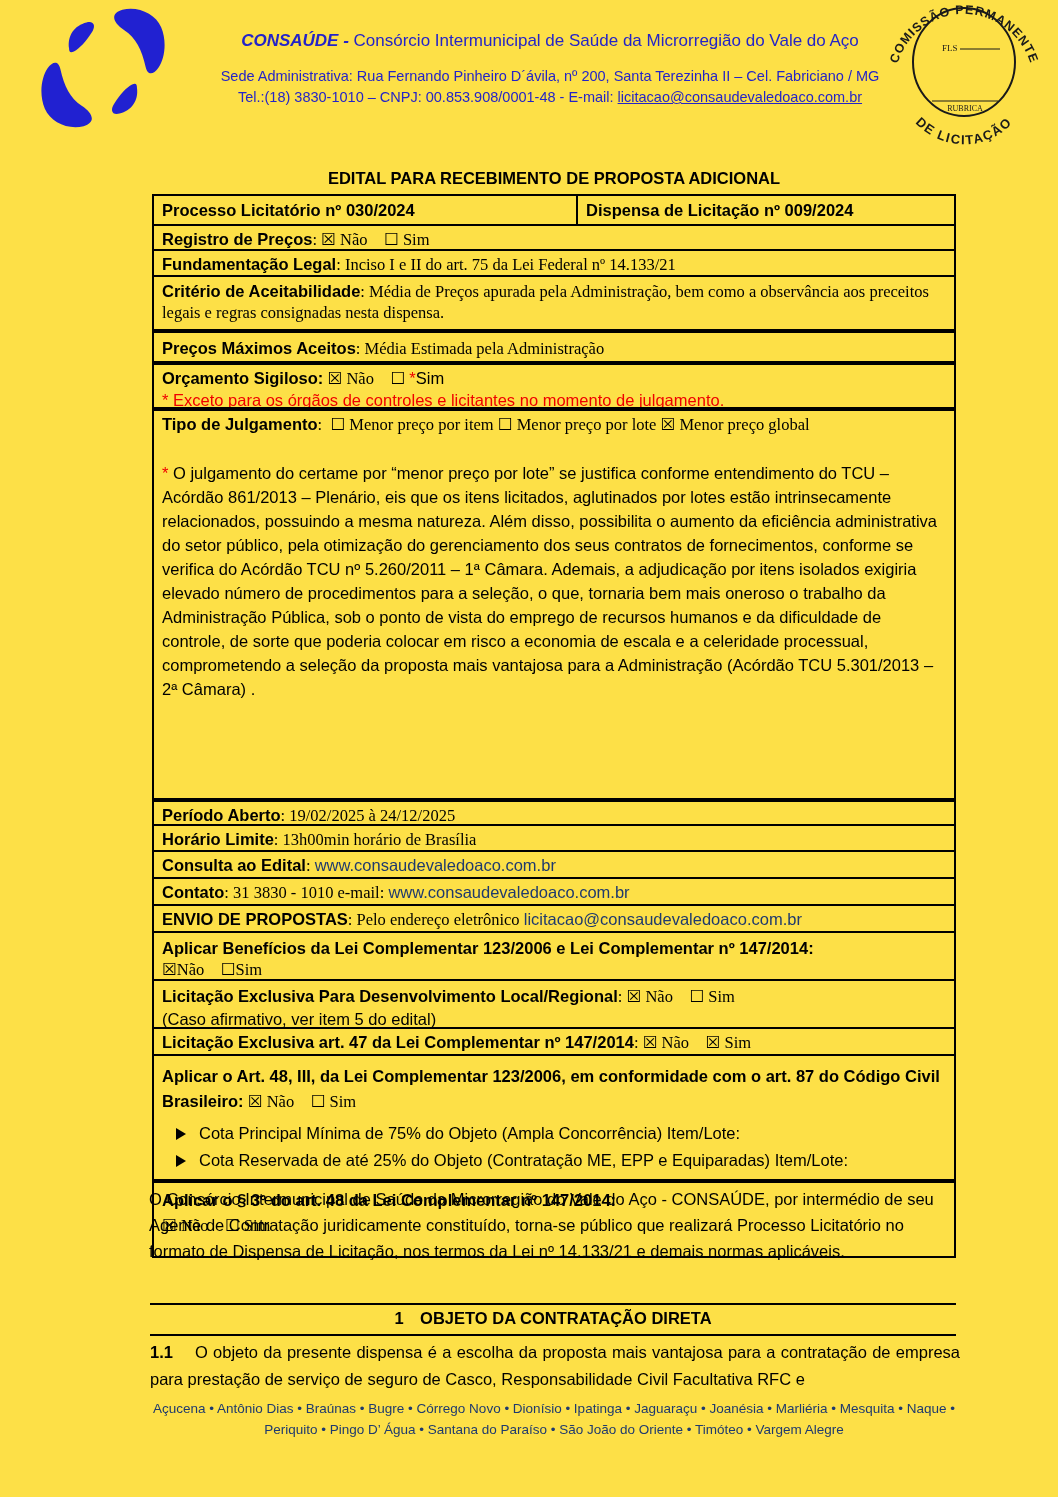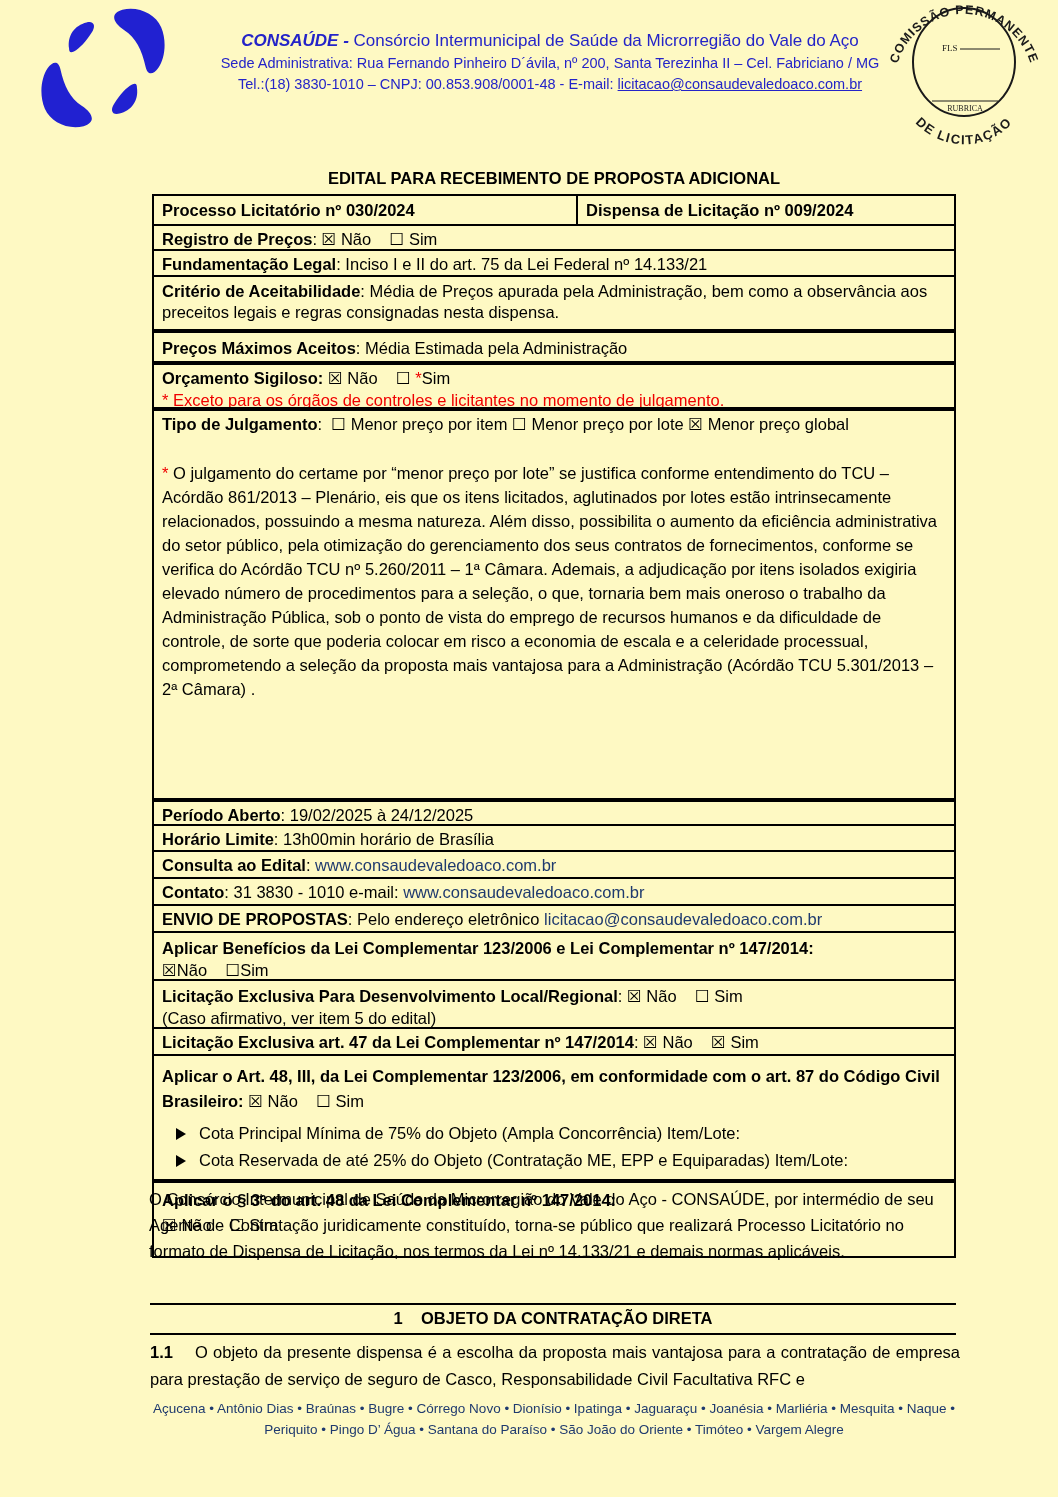--- a/index.html
+++ b/index.html
@@ -1,42 +1,42 @@
 <!DOCTYPE html>
 <html><head>
 <meta charset="utf-8">
 <style>
   html,body { margin:0; padding:0; background:#888; }
   .page {
     position:relative; width:1058px; height:1497px; margin:0 auto;
-    background:#fef9c3; color:#000;
+    background:#fde047; color:#000;
     font-family:"Liberation Sans","DejaVu Sans",sans-serif;
     overflow:hidden;
   }
   
   .header-logo { position:absolute; left:40px; top:8px; }
   .header-text { position:absolute; left:178px; top:30px; width:744px; text-align:center; color:#2424c8; }
   .org-line  { font-size:17px; line-height:21px; }
   .org-bold  { font-weight:bold; font-style:italic; }
-  .addr-line { font-size:14.5px; line-height:19px; margin-top:3px; }
+  .addr-line { font-size:14.5px; line-height:19px; margin-top:16px; }
   .tel-line  { font-size:14.5px; line-height:19px; margin-top:2px; }
   .email-link { color:#2424c8; text-decoration:underline; cursor:pointer; }
   .stamp { position:absolute; left:880px; top:0; }
 
   
   .doc-title { position:absolute; top:169px; left:152px; width:804px; text-align:center;
                font-weight:bold; font-size:16.5px; }
 
   
   .table { position:absolute; top:194px; left:152px; width:804px; border:2px solid #000; box-sizing:border-box; }
   .row  { box-sizing:border-box; border-top:2px solid #000; padding:3px 8px; font-size:16.5px; line-height:21px; overflow:hidden; }
   .row.first { border-top:none; }
   .row.thick { border-top-width:4px; }
   .b   { font-weight:bold; }
-  .pre { white-space:pre-wrap; }
+  .pre { white-space:pre-wrap;font-family:Liberation Serif, serif; }
   .red { color:#f00000; }
   .link { color:#1f3a6e; cursor:pointer; text-decoration:none; }
 
   .tr1 { height:28px; display:flex; padding:0; }
   .tr1 .cell { box-sizing:border-box; padding:4px 8px; font-weight:bold; }
   .tr1 .cell-left  { width:424px; border-right:2px solid #000; }
   .tr1 .cell-right { flex:1; }
   .tr2 { height:25px; } .tr3 { height:26px; }
   .tr4 { height:54px; line-height:21px; padding-top:4px; }
   .tr5 { height:32px; padding-top:5px; }

